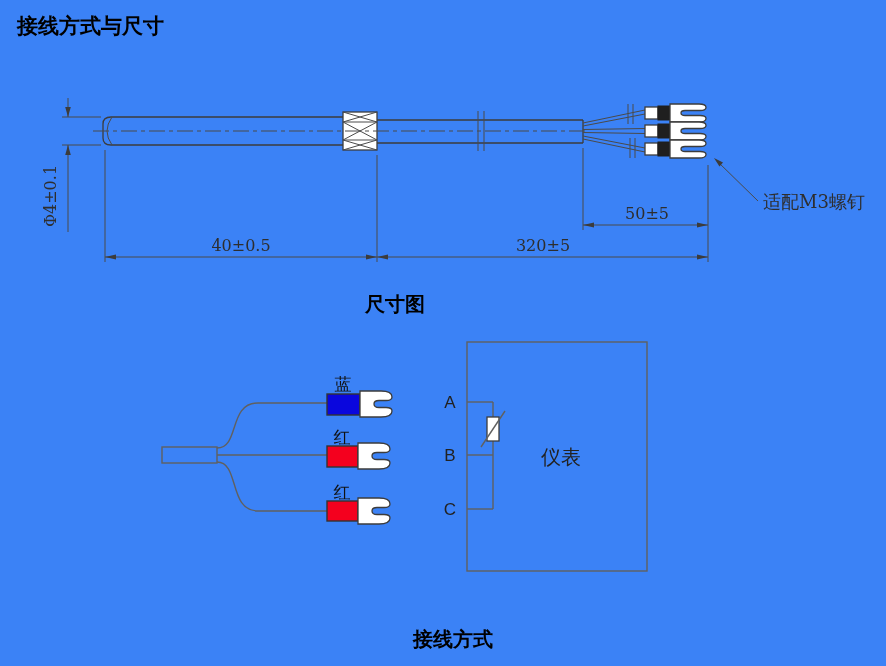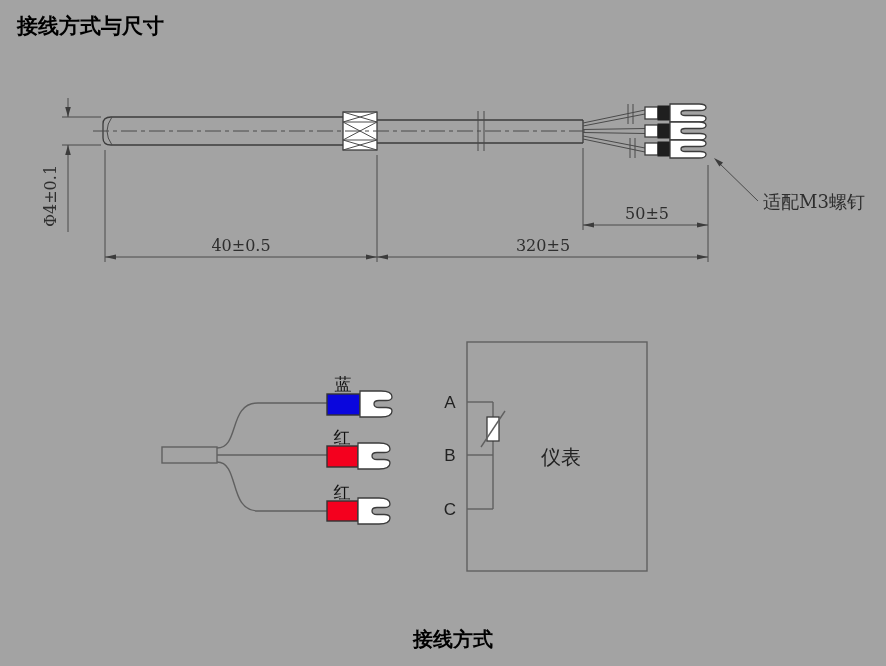--- a/index.html
+++ b/index.html
@@ -1,16 +1,16 @@
 <!DOCTYPE html>
 <html><head>
 <meta charset="utf-8">
 <style>
   html,body{margin:0;padding:0;background:#ffffff;}
-  .page{position:relative;width:886px;height:666px;background:#a3a3a3;overflow:hidden;
+  .page{position:relative;width:886px;height:666px;background:#3b82f6;overflow:hidden;
         font-family:"Liberation Sans",sans-serif;}
   .page-title{position:absolute;left:17px;top:12px;font-size:21px;font-weight:bold;color:#000;}
   .caption{position:absolute;font-size:20px;font-weight:bold;color:#000;text-align:center;width:160px;}
   .caption-dim{left:315px;top:291px;}
   .caption-wire{left:373px;top:626px;}
   svg{position:absolute;left:0;top:0;}
   
   .ln{stroke:#3c3c3c;fill:none;stroke-width:1.3;}
   .lnthin{stroke:#4a4a4a;fill:none;stroke-width:1;}
   .white{fill:#ffffff;stroke:#3c3c3c;stroke-width:1.3;}
@@ -169,15 +169,16 @@
         <rect class="white" x="487" y="417" width="12" height="24"></rect>
         <line class="gline" x1="481" y1="447" x2="505" y2="411"></line>
       </g>
 
       <text class="slabel" x="450" y="408" text-anchor="middle">A</text>
       <text class="slabel" x="450" y="461" text-anchor="middle">B</text>
       <text class="slabel" x="450" y="515" text-anchor="middle">C</text>
     </g>
   </svg>
 
+  <div class="caption caption-dim">尺寸图</div>
   <div class="caption caption-wire">接线方式</div>
 
 </div>
 
 </body></html>

